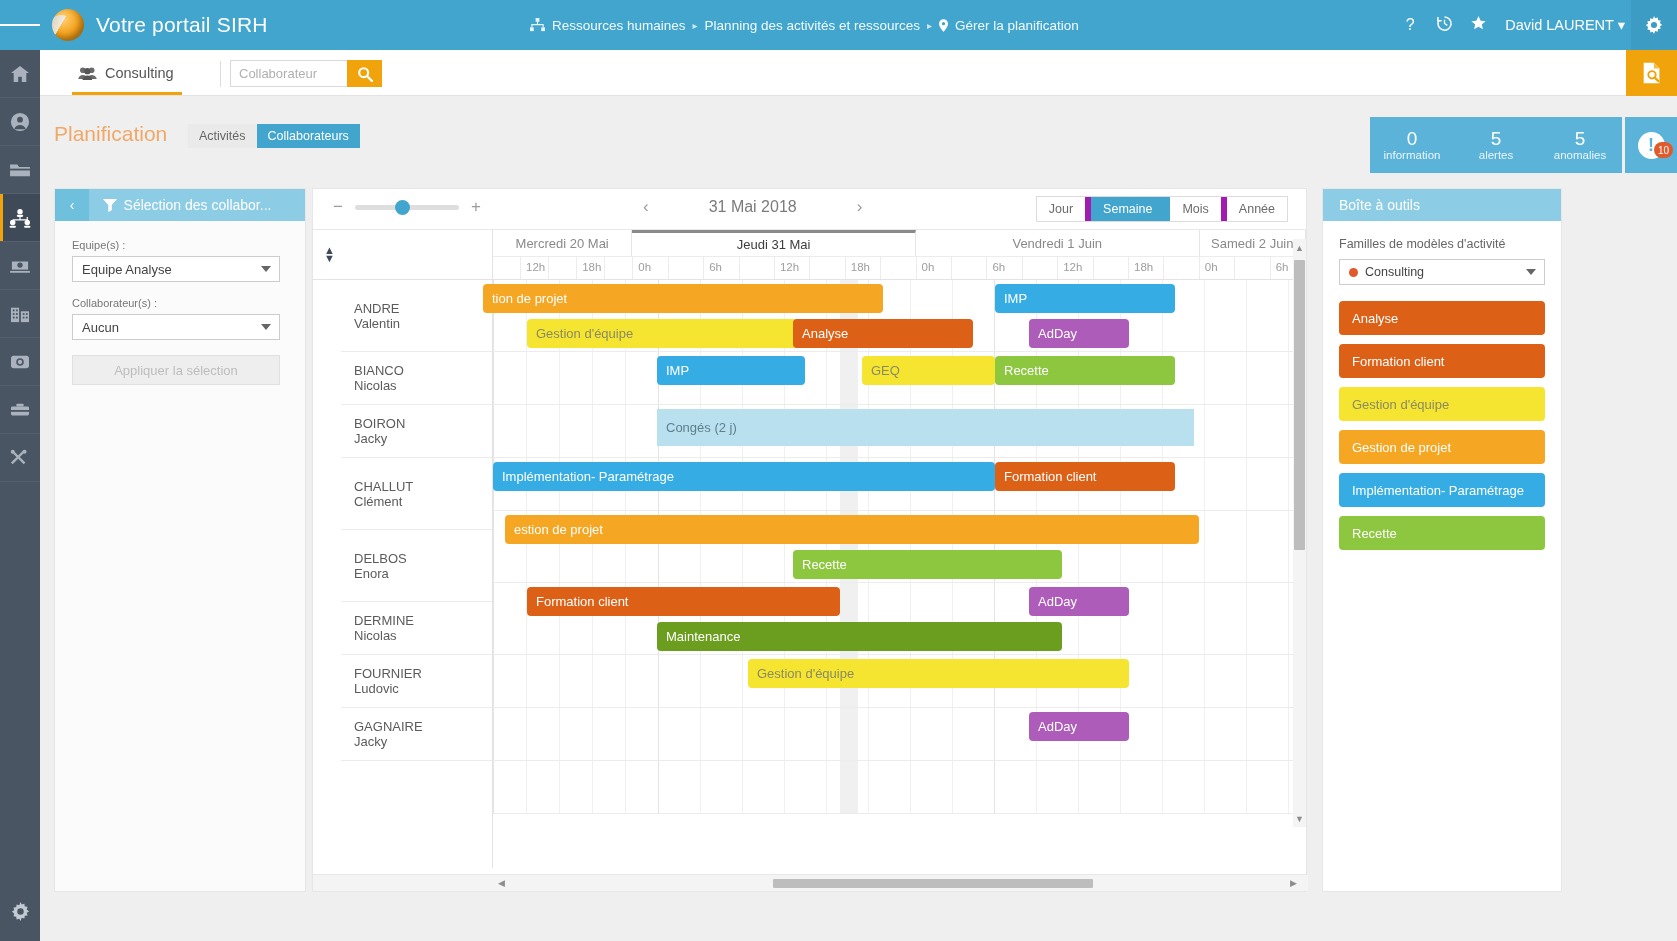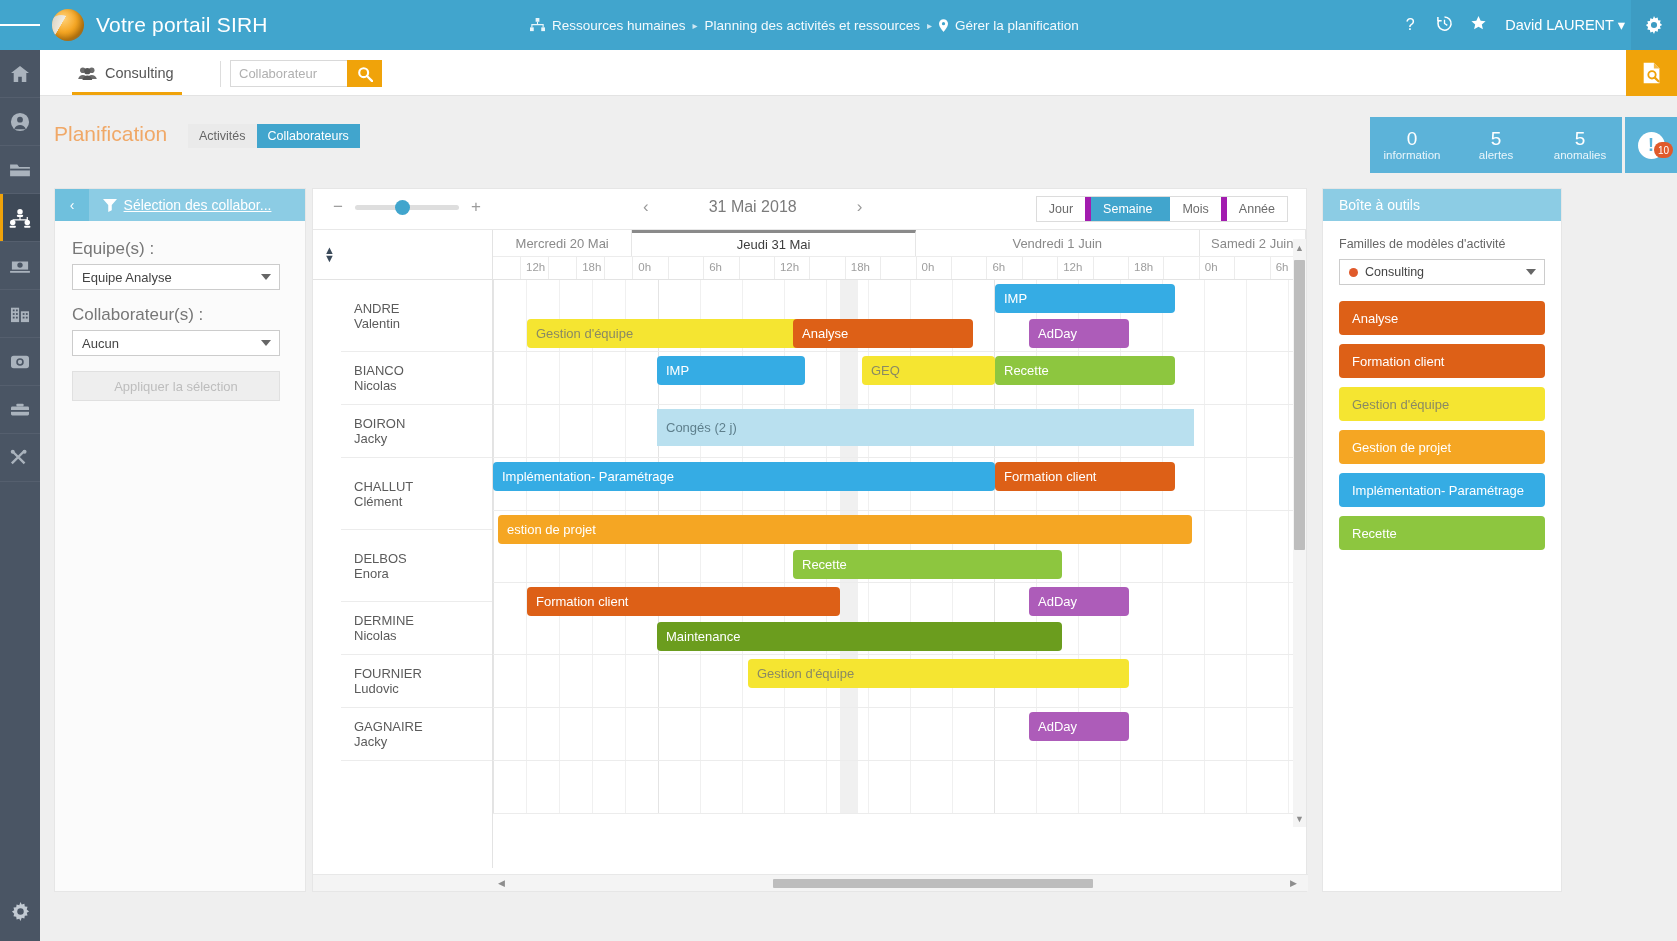--- a/index.html
+++ b/index.html
@@ -107,23 +107,23 @@
   .warn-badge {
     position:absolute; right:4px; top:25px; min-width:19px; height:16px; border-radius:8px;
     background:#e05a2b; color:#fff; font-size:10px; display:flex; align-items:center;
     justify-content:center; padding:0 4px;
   }
 
   
   .filterpanel { position:absolute; left:14px; top:138px; width:252px; height:704px; background:#fbfbfb; border:1px solid #e6e6e6;}
   .fp-head { height:32px; background:#8ccce4; display:flex; align-items:center; color:#fff; font-size:14px;}
   .fp-back { width:34px; height:32px; background:#6fc0dd; display:flex; align-items:center; justify-content:center; cursor:pointer;}
-  .fp-title { flex:1; text-align:center; display:flex; align-items:center; justify-content:center; gap:7px; padding-right:20px;text-decoration:underline;}
+  .fp-title { flex:1; text-align:center; display:flex; align-items:center; justify-content:center; gap:7px; padding-right:20px;}
   .fp-body { padding:18px 17px; }
-  .flabel { font-size:17px; color:#777; margin-bottom:5px; }
+  .flabel { font-size:11px; color:#777; margin-bottom:5px; }
   .fsel {
     position:relative; width:208px; height:26px; border:1px solid #ccc; background:#fff;
     display:flex; align-items:center; padding:0 9px; font-size:13px; color:#444; margin-bottom:15px; cursor:pointer;
   }
   .fsel .car { position:absolute; right:8px; top:9px; width:0;height:0;
     border-left:5px solid transparent;border-right:5px solid transparent;border-top:6px solid #666;}
   .fbtn {
     width:208px; height:30px; background:#eeeeee; border:1px solid #e0e0e0; color:#bdbdbd;
     font-size:13px; display:flex; align-items:center; justify-content:center; margin-top:14px; cursor:pointer;
   }
@@ -558,20 +558,21 @@
             <div class="vgrid" style="left: 459px;"></div>
             <div class="vgrid day" style="left: 501px;"></div>
             <div class="vgrid" style="left: 543px;"></div>
             <div class="vgrid" style="left: 585px;"></div>
             <div class="vgrid" style="left: 627px;"></div>
             <div class="vgrid" style="left: 669px;"></div>
             <div class="vgrid" style="left: 711px;"></div>
             <div class="vgrid" style="left: 753px;"></div>
             <div class="vgrid" style="left: 795px;"></div>
             <div class="nowband" style="left: 347px; width: 18px;"></div>
+            <div class="bar" style="left: -10px; width: 400px; top: 4px; background: rgb(245, 166, 35);">tion de projet</div>
             <div class="bar dark" style="left: 34px; width: 272px; top: 39px; background: rgb(245, 229, 49);">Gestion d'équipe</div>
             <div class="bar" style="left: 300px; width: 180px; top: 39px; background: rgb(221, 96, 23);">Analyse</div>
             <div class="bar" style="left: 502px; width: 180px; top: 4px; background: rgb(53, 172, 228);">IMP</div>
             <div class="bar" style="left: 536px; width: 100px; top: 39px; background: rgb(173, 92, 185);">AdDay</div>
           </div>
           <div class="lane" style="height: 53px;">
             <div class="vgrid day" style="left: 0px;"></div>
             <div class="vgrid" style="left: 33px;"></div>
             <div class="vgrid" style="left: 66px;"></div>
             <div class="vgrid" style="left: 99px;"></div>
@@ -664,21 +665,21 @@
             <div class="vgrid" style="left: 459px;"></div>
             <div class="vgrid day" style="left: 501px;"></div>
             <div class="vgrid" style="left: 543px;"></div>
             <div class="vgrid" style="left: 585px;"></div>
             <div class="vgrid" style="left: 627px;"></div>
             <div class="vgrid" style="left: 669px;"></div>
             <div class="vgrid" style="left: 711px;"></div>
             <div class="vgrid" style="left: 753px;"></div>
             <div class="vgrid" style="left: 795px;"></div>
             <div class="nowband" style="left: 347px; width: 18px;"></div>
-            <div class="bar" style="left: 5px; width: 694px; top: 4px; background: rgb(245, 166, 35);">estion de projet</div>
+            <div class="bar" style="left: 12px; width: 694px; top: 4px; background: rgb(245, 166, 35);">estion de projet</div>
             <div class="bar" style="left: 300px; width: 269px; top: 39px; background: rgb(141, 198, 63);">Recette</div>
           </div>
           <div class="lane" style="height: 72px;">
             <div class="vgrid day" style="left: 0px;"></div>
             <div class="vgrid" style="left: 33px;"></div>
             <div class="vgrid" style="left: 66px;"></div>
             <div class="vgrid" style="left: 99px;"></div>
             <div class="vgrid" style="left: 132px;"></div>
             <div class="vgrid day" style="left: 165px;"></div>
             <div class="vgrid" style="left: 207px;"></div>

